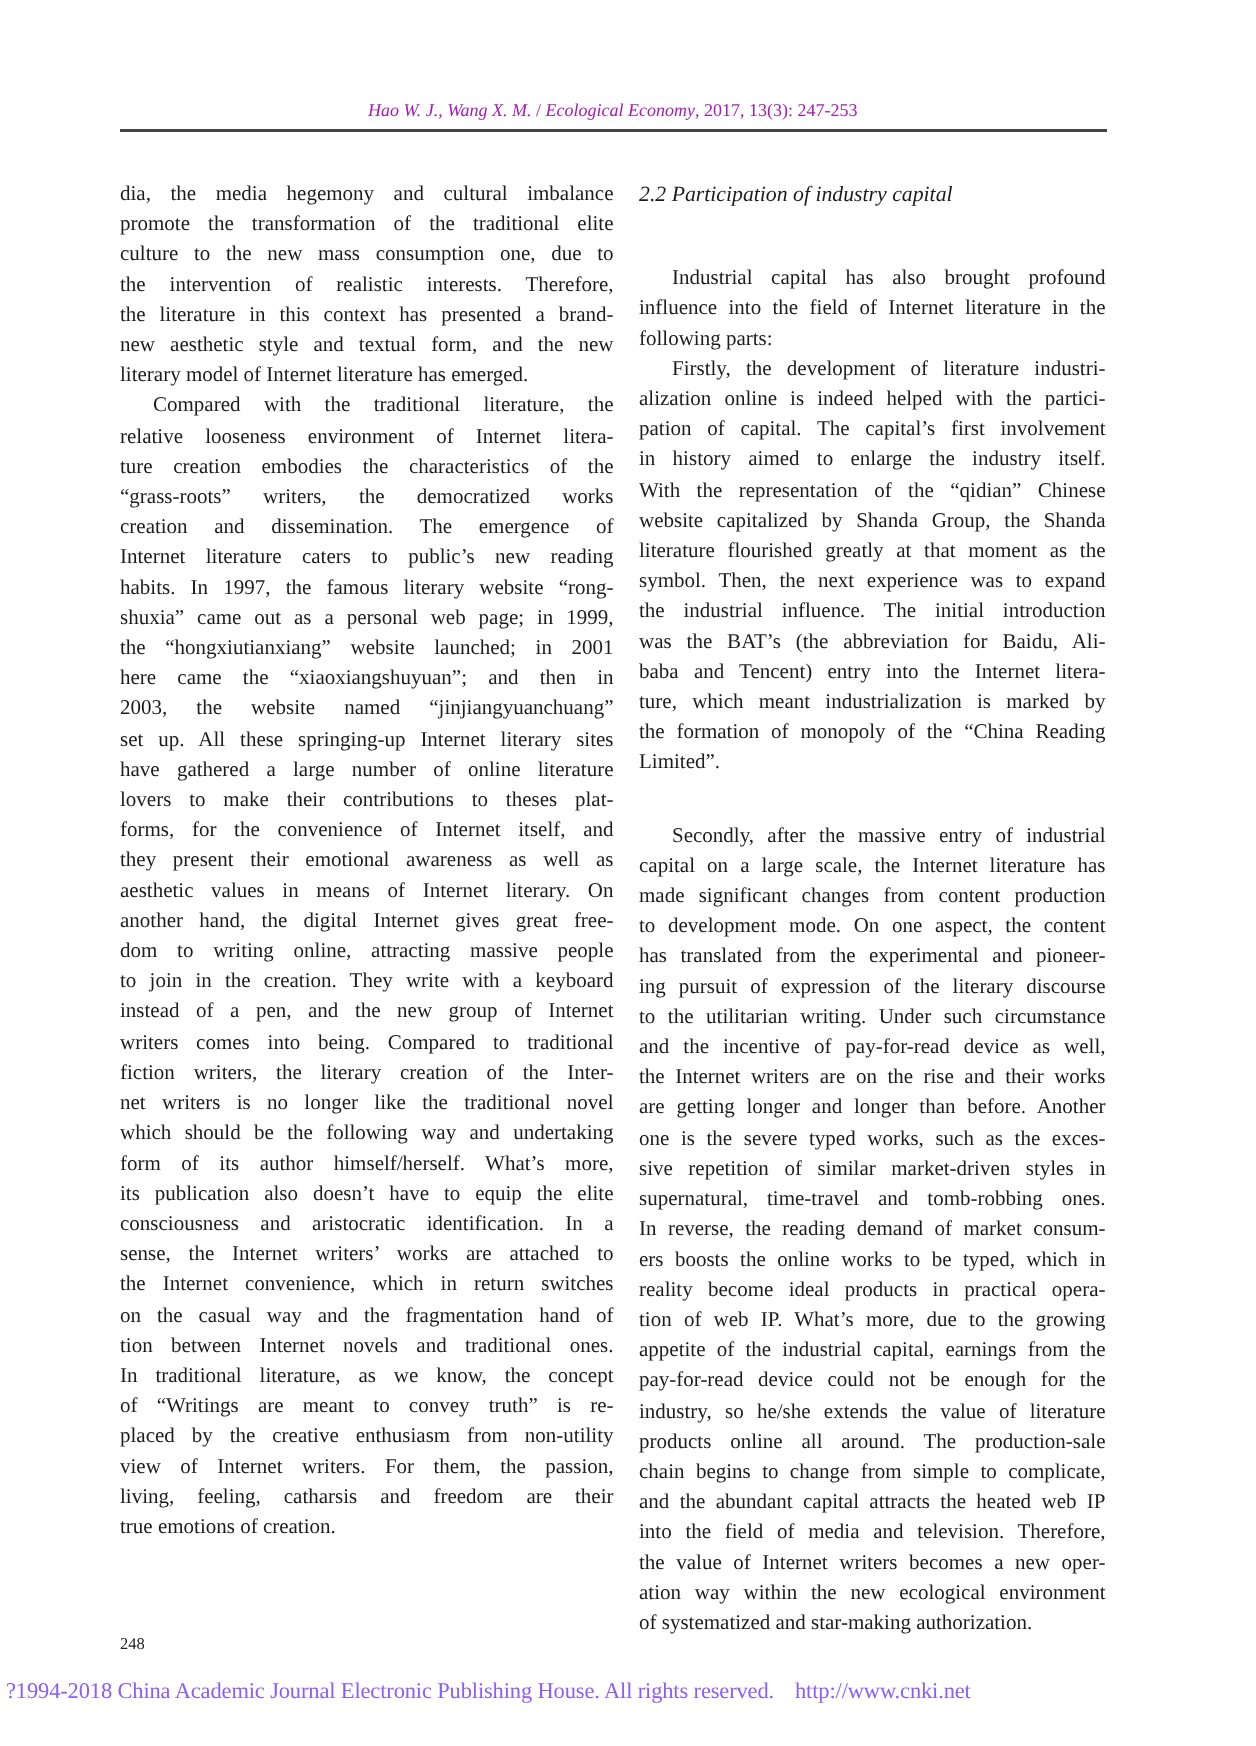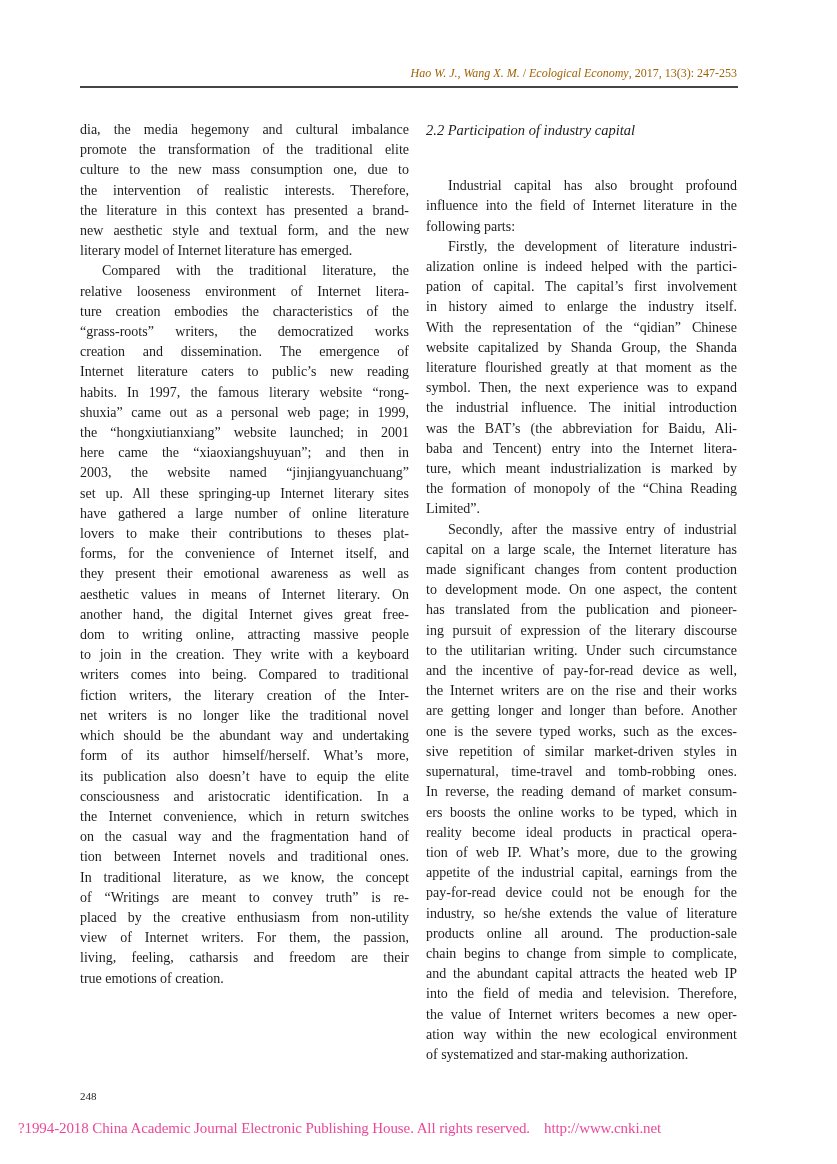--- a/index.html
+++ b/index.html
@@ -1,28 +1,28 @@
 <!DOCTYPE html>
 <html><head>
 <meta charset="utf-8">
 <style>
   html, body { margin: 0; padding: 0; background: #ffffff; }
   body { width: 837px; height: 1164px; position: relative; overflow: hidden; font-family: "Liberation Serif", "DejaVu Serif", serif; color: #1c1c1c; }
-  .running-head { position: absolute; left: 80px; width: 657px; top: 66px; text-align: right; font-size: 12px; font-style: italic; color: #a16207; }
+  .running-head { position: absolute; left: 80px; width: 657px; top: 66px; text-align: center; font-size: 12px; font-style: italic; color: #a21caf; }
   .running-head .plain { font-style: normal; }
   .head-rule { position: absolute; left: 80px; width: 658px; top: 86px; height: 2px; background: #444; }
   .col { position: absolute; top: 120px; font-size: 14px; line-height: 20.2px; text-align: justify; }
   .col.left { left: 80px; width: 329px; }
   .col.right { left: 426px; width: 311px; }
   .col p { margin: 0; text-indent: 0; }
   .col .line { display: block; text-align: justify; text-align-last: justify; white-space: nowrap; }
   .col .line.last { text-align-last: left; }
   .section-heading { font-style: italic; margin: 0 0 36px 0; font-size: 14.5px; }
   .page-number { position: absolute; left: 80px; top: 1090px; font-size: 11px; color: #222; }
-  .copyright { position: absolute; left: 18px; width: 800px; top: 1120px; font-size: 15px; color: #ec4899; white-space: nowrap; letter-spacing: -0.1px; }
+  .copyright { position: absolute; left: 4px; width: 800px; top: 1120px; font-size: 15px; color: #8b5cf6; white-space: nowrap; letter-spacing: -0.1px; }
   .copyright .url { margin-left: 14px; }
 </style>
 </head>
 <body>
 
 <div class="running-head">
   <span>Hao W. J., Wang X. M.</span><span class="plain"> / </span><span>Ecological Economy</span><span class="plain">, 2017, 13(3): 247-253</span>
 </div>
 <div class="head-rule"></div>
 
@@ -50,27 +50,29 @@
       <span class="line">2003, the website named “jinjiangyuanchuang”</span>
       <span class="line">set up. All these springing-up Internet literary sites</span>
       <span class="line">have gathered a large number of online literature</span>
       <span class="line">lovers to make their contributions to theses plat-</span>
       <span class="line">forms, for the convenience of Internet itself, and</span>
       <span class="line">they present their emotional awareness as well as</span>
       <span class="line">aesthetic values in means of Internet literary. On</span>
       <span class="line">another hand, the digital Internet gives great free-</span>
       <span class="line">dom to writing online, attracting massive people</span>
       <span class="line">to join in the creation. They write with a keyboard</span>
+      <span class="line">instead of a pen, and the new group of Internet</span>
       <span class="line">writers comes into being. Compared to traditional</span>
       <span class="line">fiction writers, the literary creation of the Inter-</span>
       <span class="line">net writers is no longer like the traditional novel</span>
-      <span class="line">which should be the abundant way and undertaking</span>
+      <span class="line">which should be the following way and undertaking</span>
       <span class="line">form of its author himself/herself. What’s more,</span>
       <span class="line">its publication also doesn’t have to equip the elite</span>
       <span class="line">consciousness and aristocratic identification. In a</span>
+      <span class="line">sense, the Internet writers’ works are attached to</span>
       <span class="line">the Internet convenience, which in return switches</span>
       <span class="line">on the casual way and the fragmentation hand of</span>
       <span class="line">tion between Internet novels and traditional ones.</span>
       <span class="line">In traditional literature, as we know, the concept</span>
       <span class="line">of “Writings are meant to convey truth” is re-</span>
       <span class="line">placed by the creative enthusiasm from non-utility</span>
       <span class="line">view of Internet writers. For them, the passion,</span>
       <span class="line">living, feeling, catharsis and freedom are their</span>
       <span class="line last">true emotions of creation.</span>
     </p>
@@ -93,25 +95,25 @@
       <span class="line">literature flourished greatly at that moment as the</span>
       <span class="line">symbol. Then, the next experience was to expand</span>
       <span class="line">the industrial influence. The initial introduction</span>
       <span class="line">was the BAT’s (the abbreviation for Baidu, Ali-</span>
       <span class="line">baba and Tencent) entry into the Internet litera-</span>
       <span class="line">ture, which meant industrialization is marked by</span>
       <span class="line">the formation of monopoly of the “China Reading</span>
       <span class="line last">Limited”.</span>
     </p>
     <p>
-      <span class="line" style="text-indent: 22px;">Secondly, after the massive entry of industrial</span>
+      <span class="line" style="text-indent: 22px; margin-top: 28px;">Secondly, after the massive entry of industrial</span>
       <span class="line">capital on a large scale, the Internet literature has</span>
       <span class="line">made significant changes from content production</span>
       <span class="line">to development mode. On one aspect, the content</span>
-      <span class="line">has translated from the publication and pioneer-</span>
+      <span class="line">has translated from the experimental and pioneer-</span>
       <span class="line">ing pursuit of expression of the literary discourse</span>
       <span class="line">to the utilitarian writing. Under such circumstance</span>
       <span class="line">and the incentive of pay-for-read device as well,</span>
       <span class="line">the Internet writers are on the rise and their works</span>
       <span class="line">are getting longer and longer than before. Another</span>
       <span class="line">one is the severe typed works, such as the exces-</span>
       <span class="line">sive repetition of similar market-driven styles in</span>
       <span class="line">supernatural, time-travel and tomb-robbing ones.</span>
       <span class="line">In reverse, the reading demand of market consum-</span>
       <span class="line">ers boosts the online works to be typed, which in</span>

